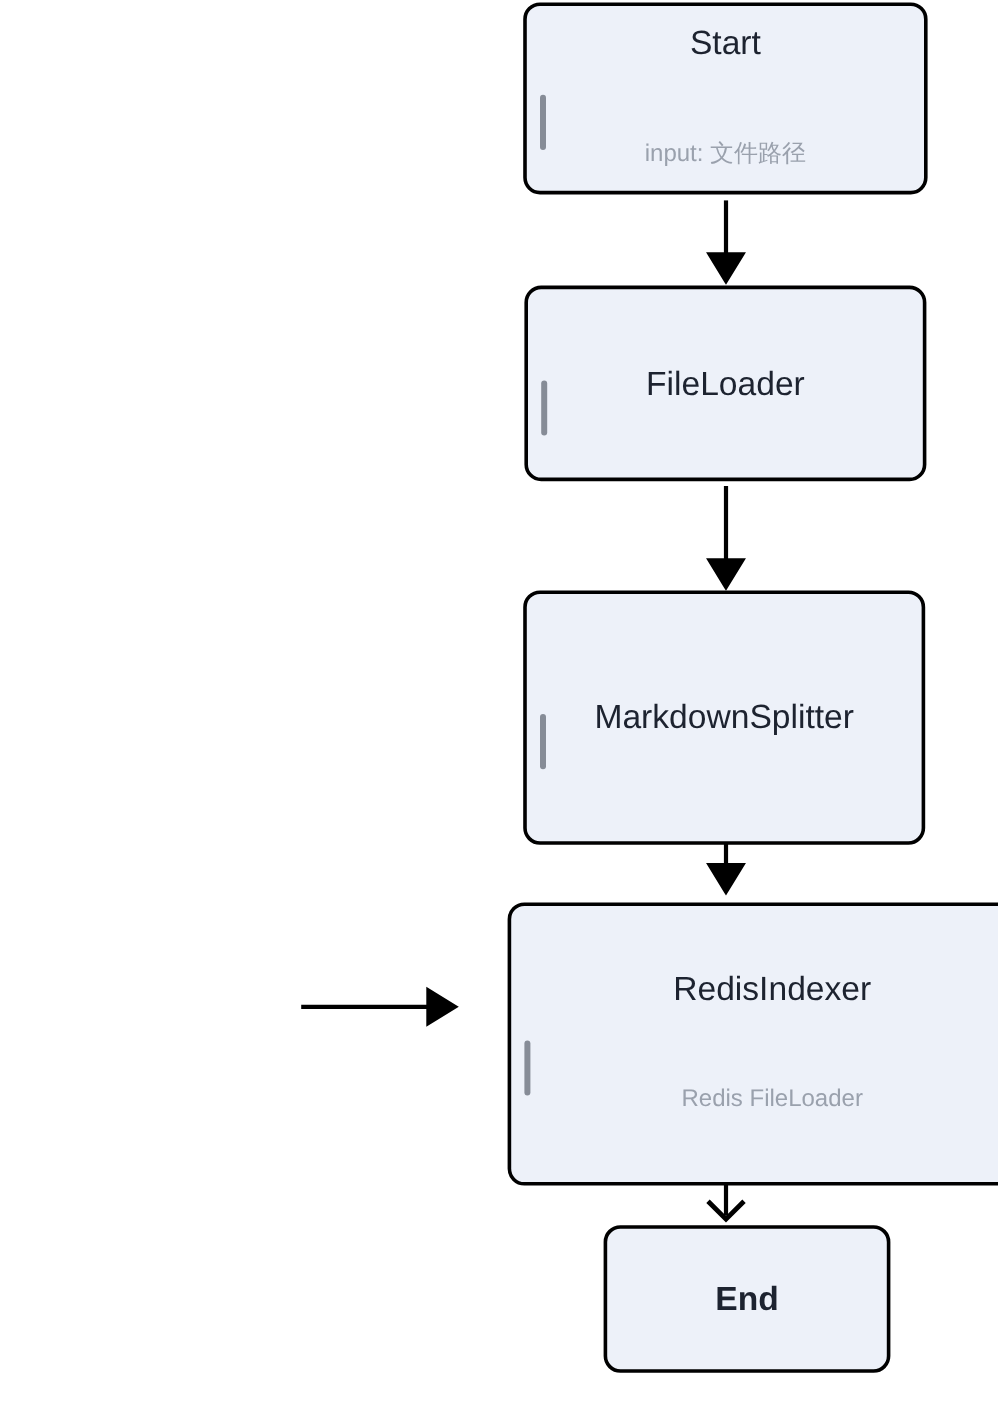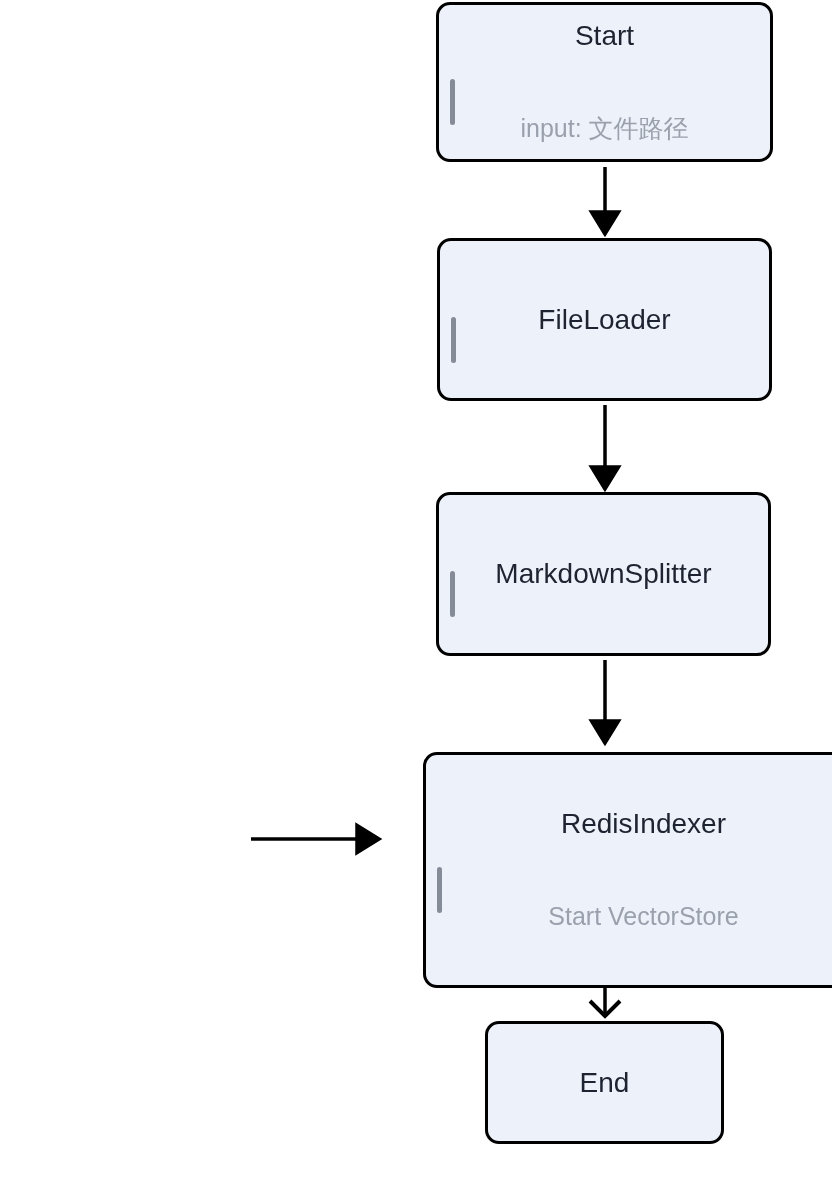--- a/index.html
+++ b/index.html
@@ -34,40 +34,40 @@
     text-align: center;
     gap: 48px;
   }
   .node .title {
     font-size: 28px;
     line-height: 44px;
     color: #1d2330;
     white-space: nowrap;
   }
   .node .subtitle {
-    font-size: 25px;
+    font-size: 20px;
     line-height: 44px;
     color: #9aa1ad;
     white-space: nowrap;
   }
   .accent-bar {
     position: absolute;
     left: 11px;
     top: calc(50% - 3px);
     width: 5px;
     height: 46px;
     background: #868c97;
     border-radius: 2.5px;
   }
   #node-start            { left: 436px; top: 2px;    width: 337px; height: 160px; }
   #node-fileloader       { left: 437px; top: 238px;  width: 335px; height: 163px; }
-  #node-markdownsplitter { left: 436px; top: 492px;  width: 335px; height: 164px; }
+  #node-markdownsplitter { left: 436px; top: 492px;  width: 335px; height: 212px; }
   #node-embedding        { left: 5px;   top: 758px;  width: 241px; height: 160px; }
   #node-redisindexer     { left: 383px; top: 752px;  width: 441px; height: 236px; margin-left: 40px; }
-  #node-end              { left: 485px; top: 1021px; width: 239px; height: 123px; }
+  #node-end              { left: 503px; top: 1021px; width: 239px; height: 123px; font-weight: bold; }
 </style>
 </head>
 <body>
 
 <div class="canvas">
 
   <svg class="edges" width="832" height="1184" viewBox="0 0 832 1184">
     <g stroke="#000000" stroke-width="3.5" fill="#000000">
       <g>
         <line x1="605" y1="167" x2="605" y2="214"></line>
@@ -105,20 +105,20 @@
 
   <div class="node" id="node-markdownsplitter">
     <span class="accent-bar"></span>
     <div class="title">MarkdownSplitter</div>
   </div>
 
 
   <div class="node" id="node-redisindexer">
     <span class="accent-bar"></span>
     <div class="title">RedisIndexer</div>
-    <div class="subtitle">Start VectorStore</div>
+    <div class="subtitle">Redis FileLoader</div>
   </div>
 
   <div class="node" id="node-end">
     <div class="title">End</div>
   </div>
 
 </div>
 
 </body></html>

